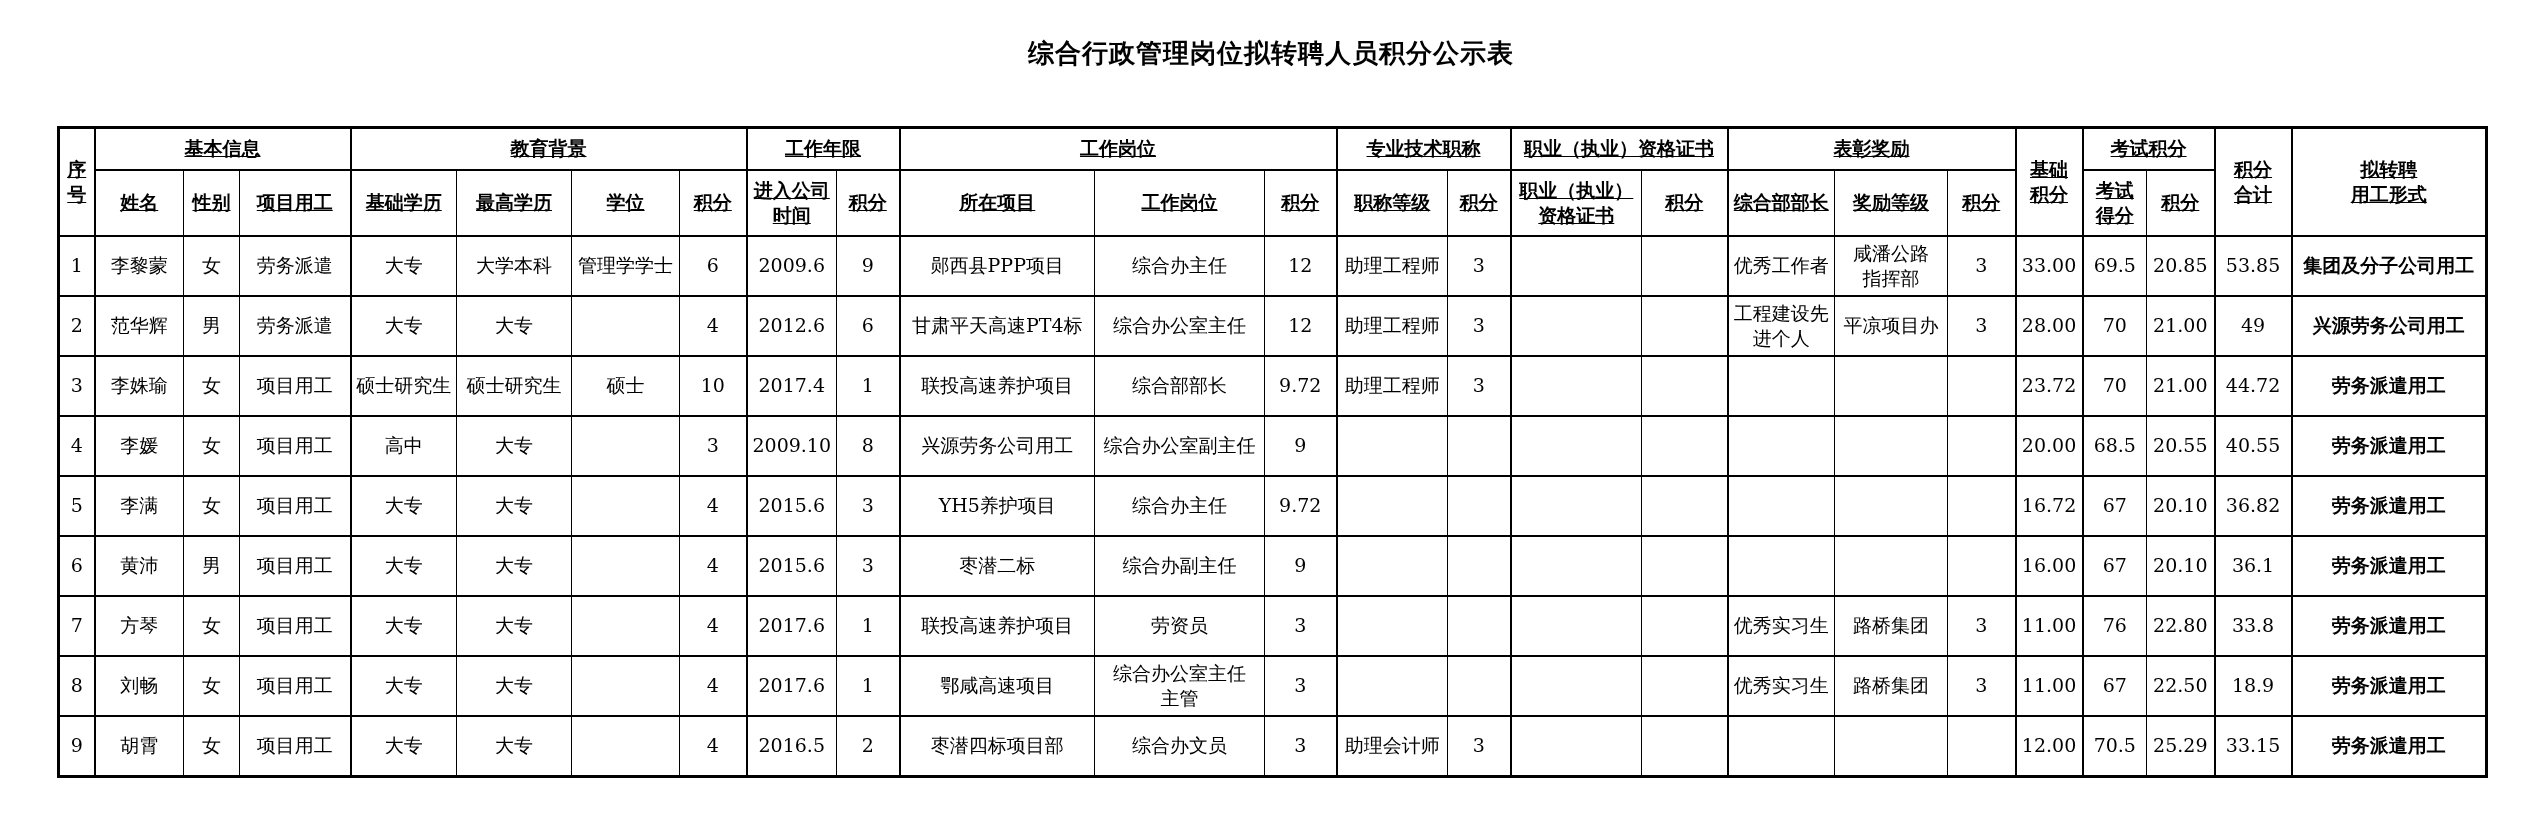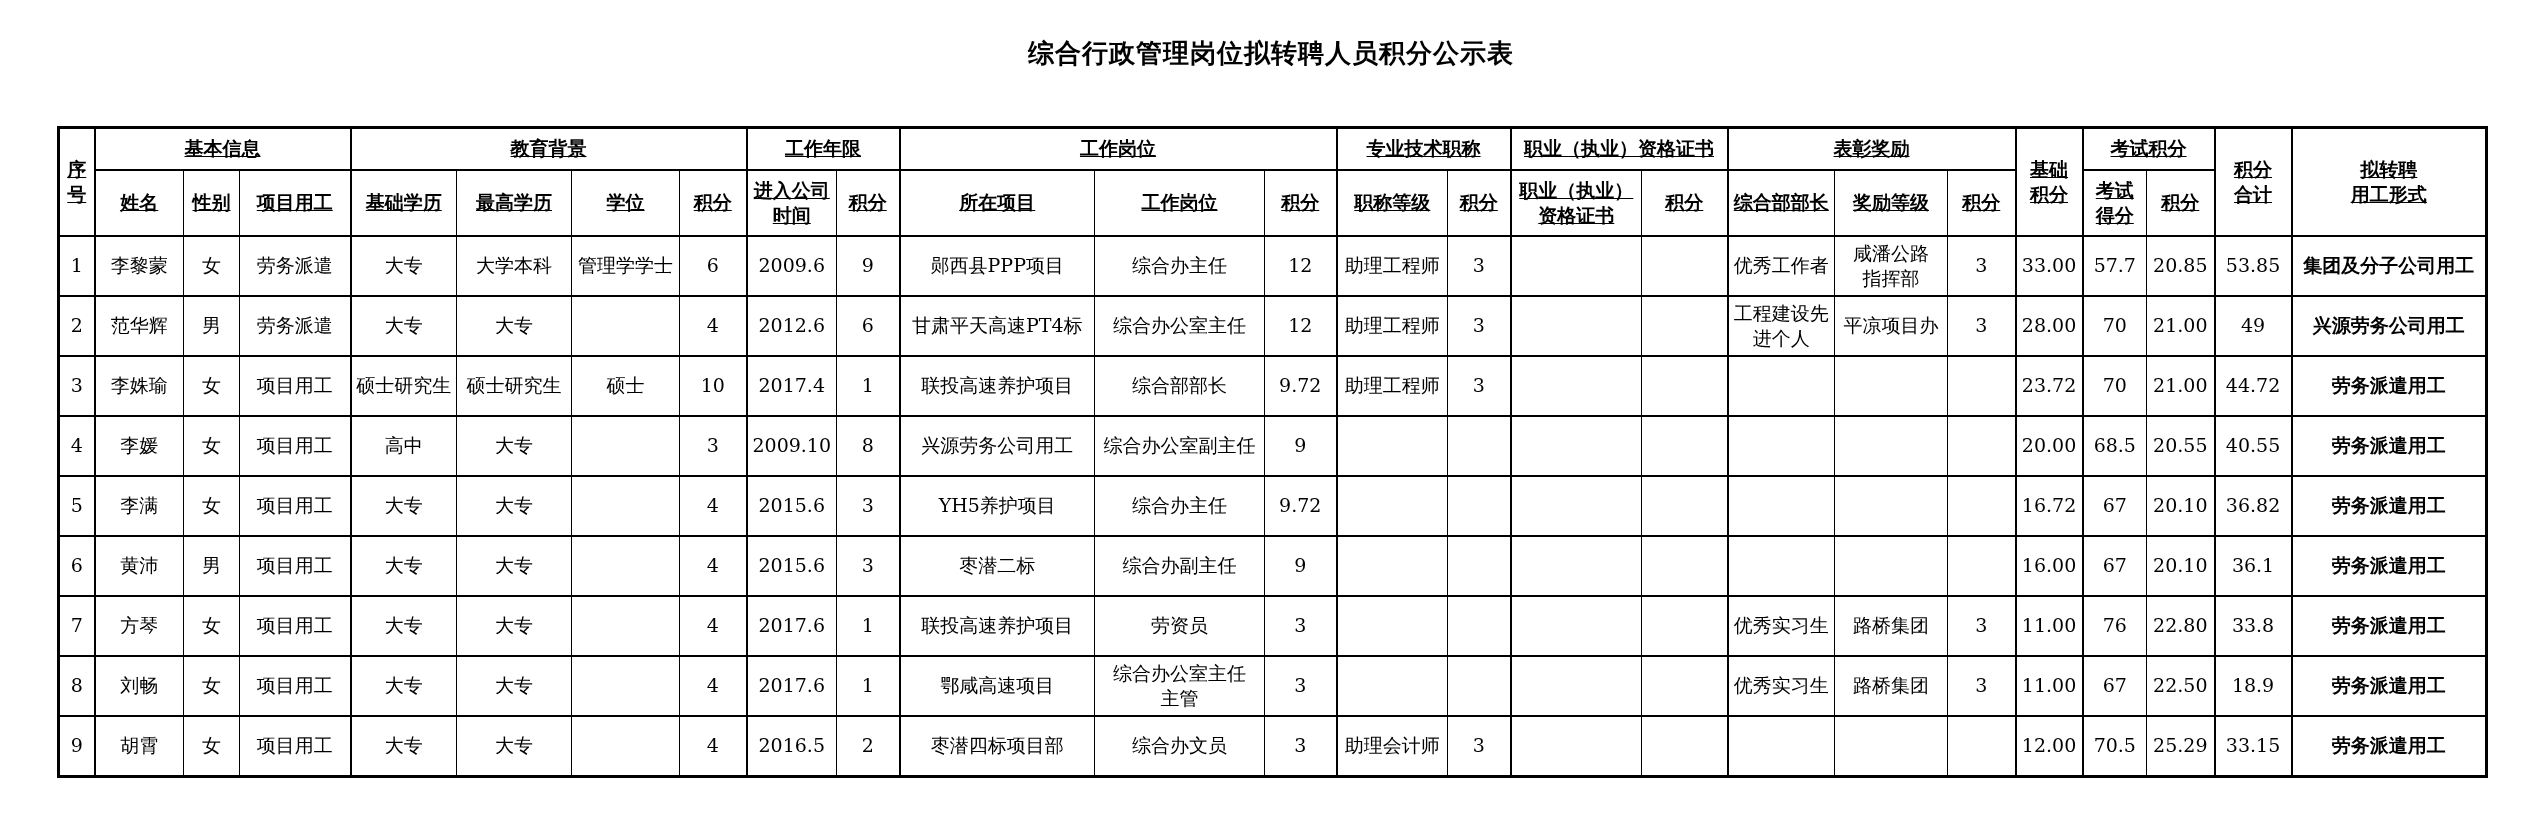--- a/index.html
+++ b/index.html
@@ -151,21 +151,21 @@
           <td>12</td>
           <td class="gb">助理工程师</td>
           <td>3</td>
           <td class="gb"></td>
           <td></td>
           <td class="gb">优秀工作者</td>
           <td>咸潘公路
 指挥部</td>
           <td>3</td>
           <td class="gb">33.00</td>
-          <td class="gb">57.7</td>
+          <td class="gb">69.5</td>
           <td>20.85</td>
           <td class="gb">53.85</td>
           <td class="gb lastcol">集团及分子公司用工</td>
         </tr>
         <tr class="datarow">
           <td class="gb">2</td>
           <td class="gb">范华辉</td>
           <td>男</td>
           <td>劳务派遣</td>
           <td class="gb">大专</td>

